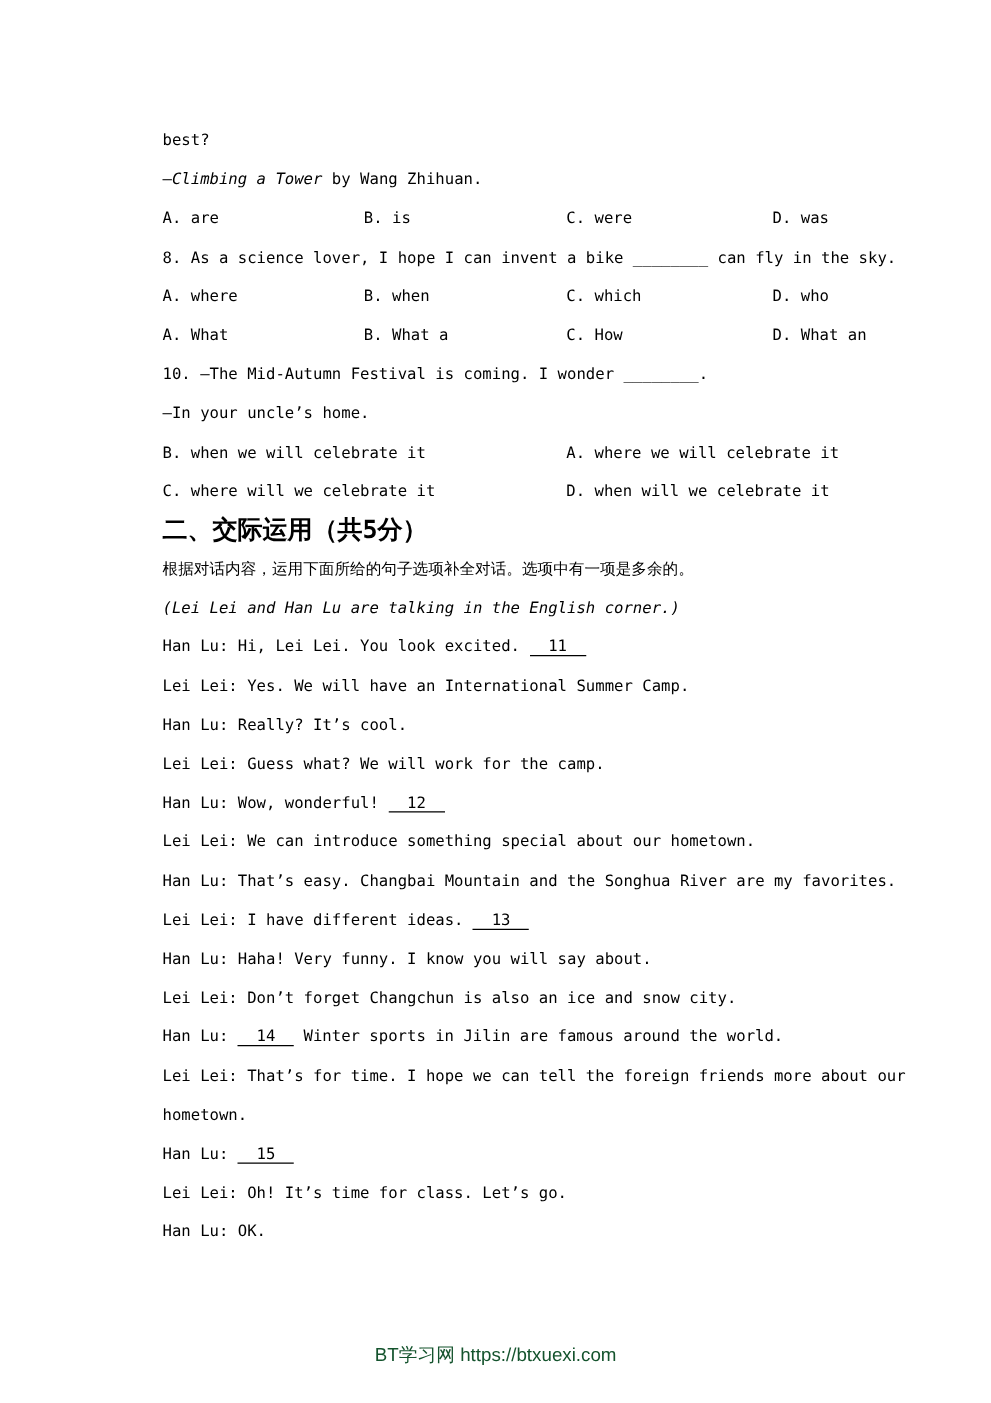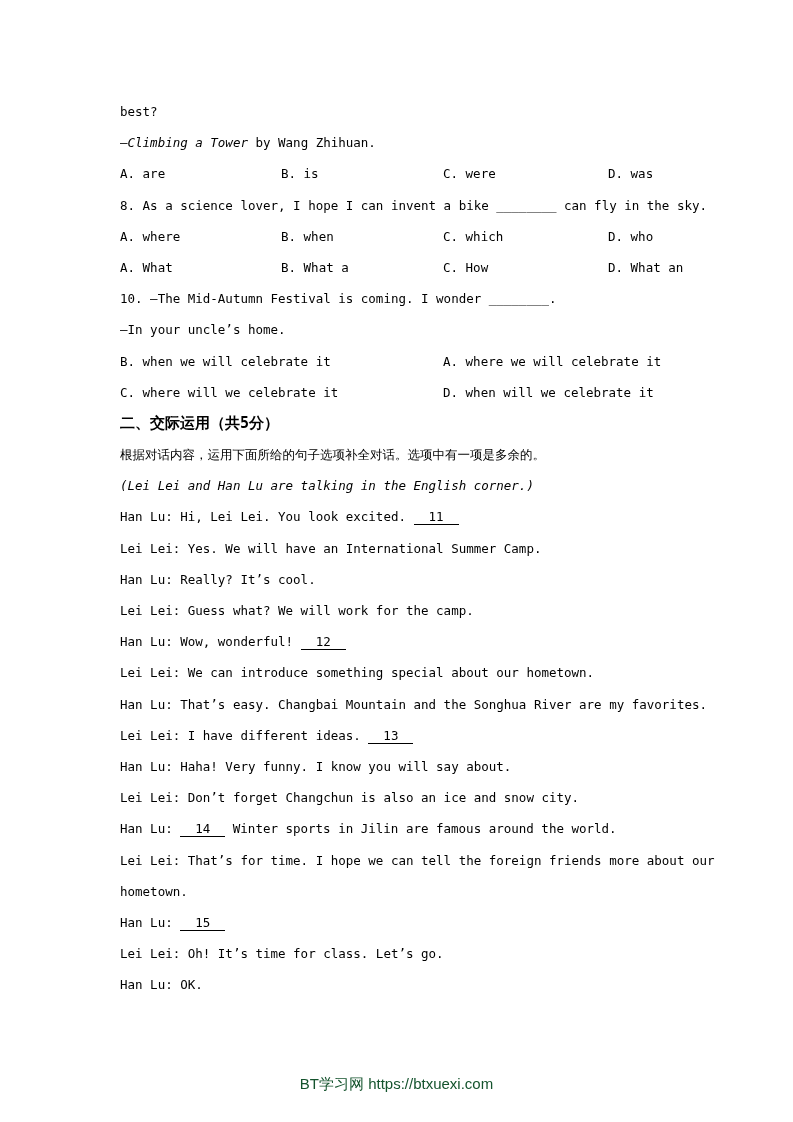--- a/index.html
+++ b/index.html
@@ -11,33 +11,34 @@
     font-family: "DejaVu Sans Mono", "Liberation Mono", monospace;
     font-size: 12.5px;
     color: #000000;
     overflow: hidden;
   }
   .content { padding: 96px 80px 0 120px; }
   .line {
     line-height: 31.2px;
     height: 31.2px;
     white-space: pre;
+    margin-left: 10px;
   }
   .opts4 {
     display: grid;
     grid-template-columns: 161px 162px 165px auto;
   }
   .opts2 {
     display: grid;
     grid-template-columns: 323px auto;
   }
   .italic { font-style: italic; }
   .heading {
     font-weight: bold;
-    font-size: 15px;
+    font-size: 20px;
   }
   .blank {
     display: inline-block;
     min-width: 16px;
     padding: 0 15px;
     text-align: right;
     border-bottom: 1.2px solid #000;
     line-height: 15px;
   }
   .footer {

